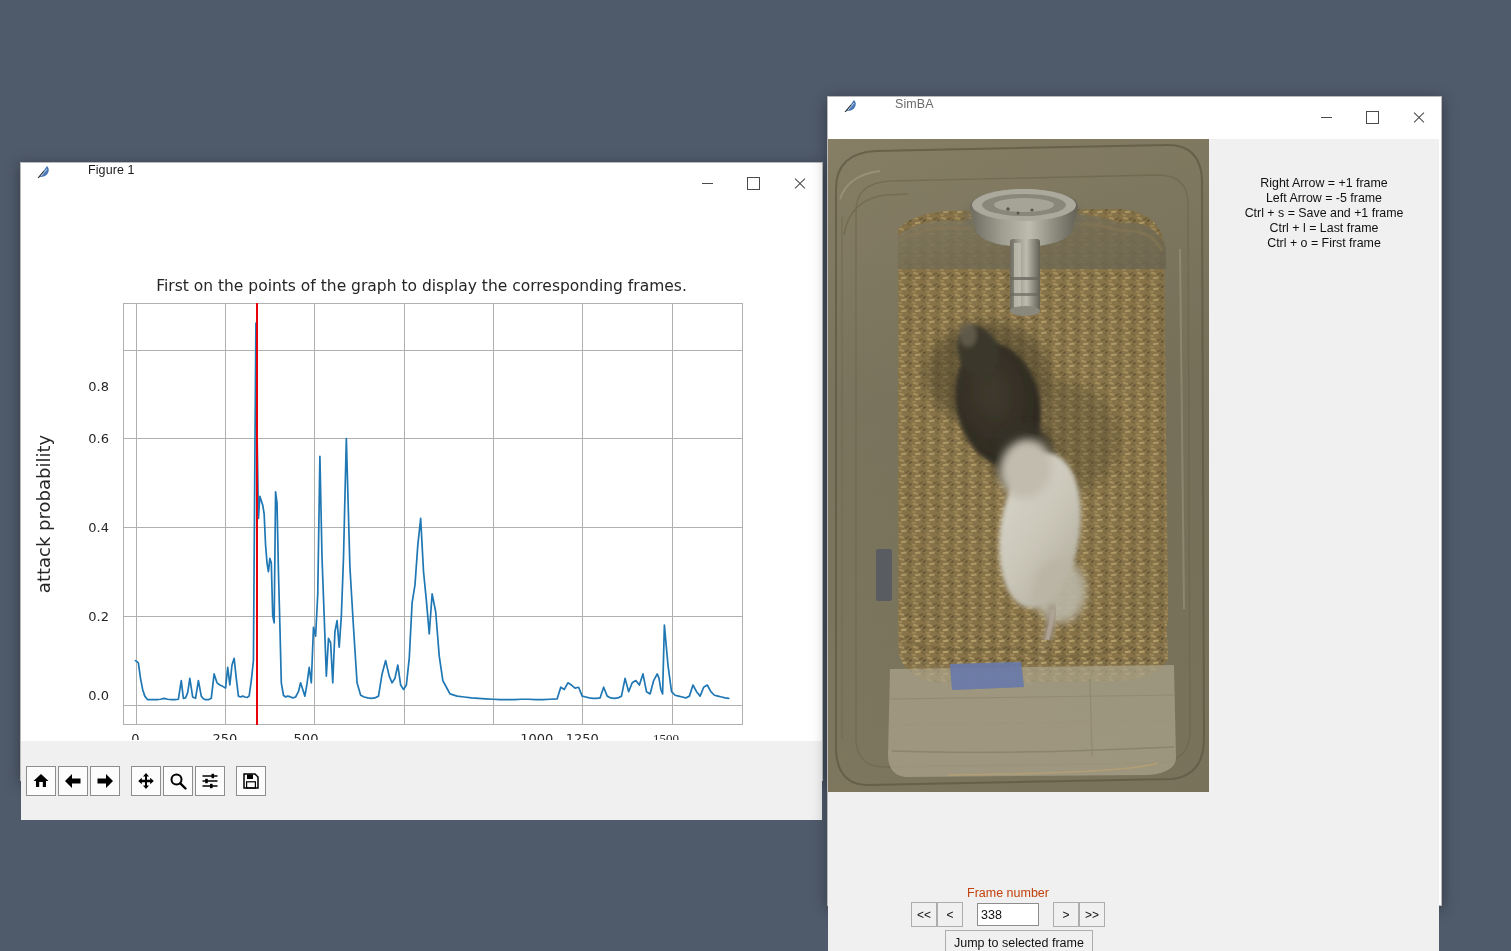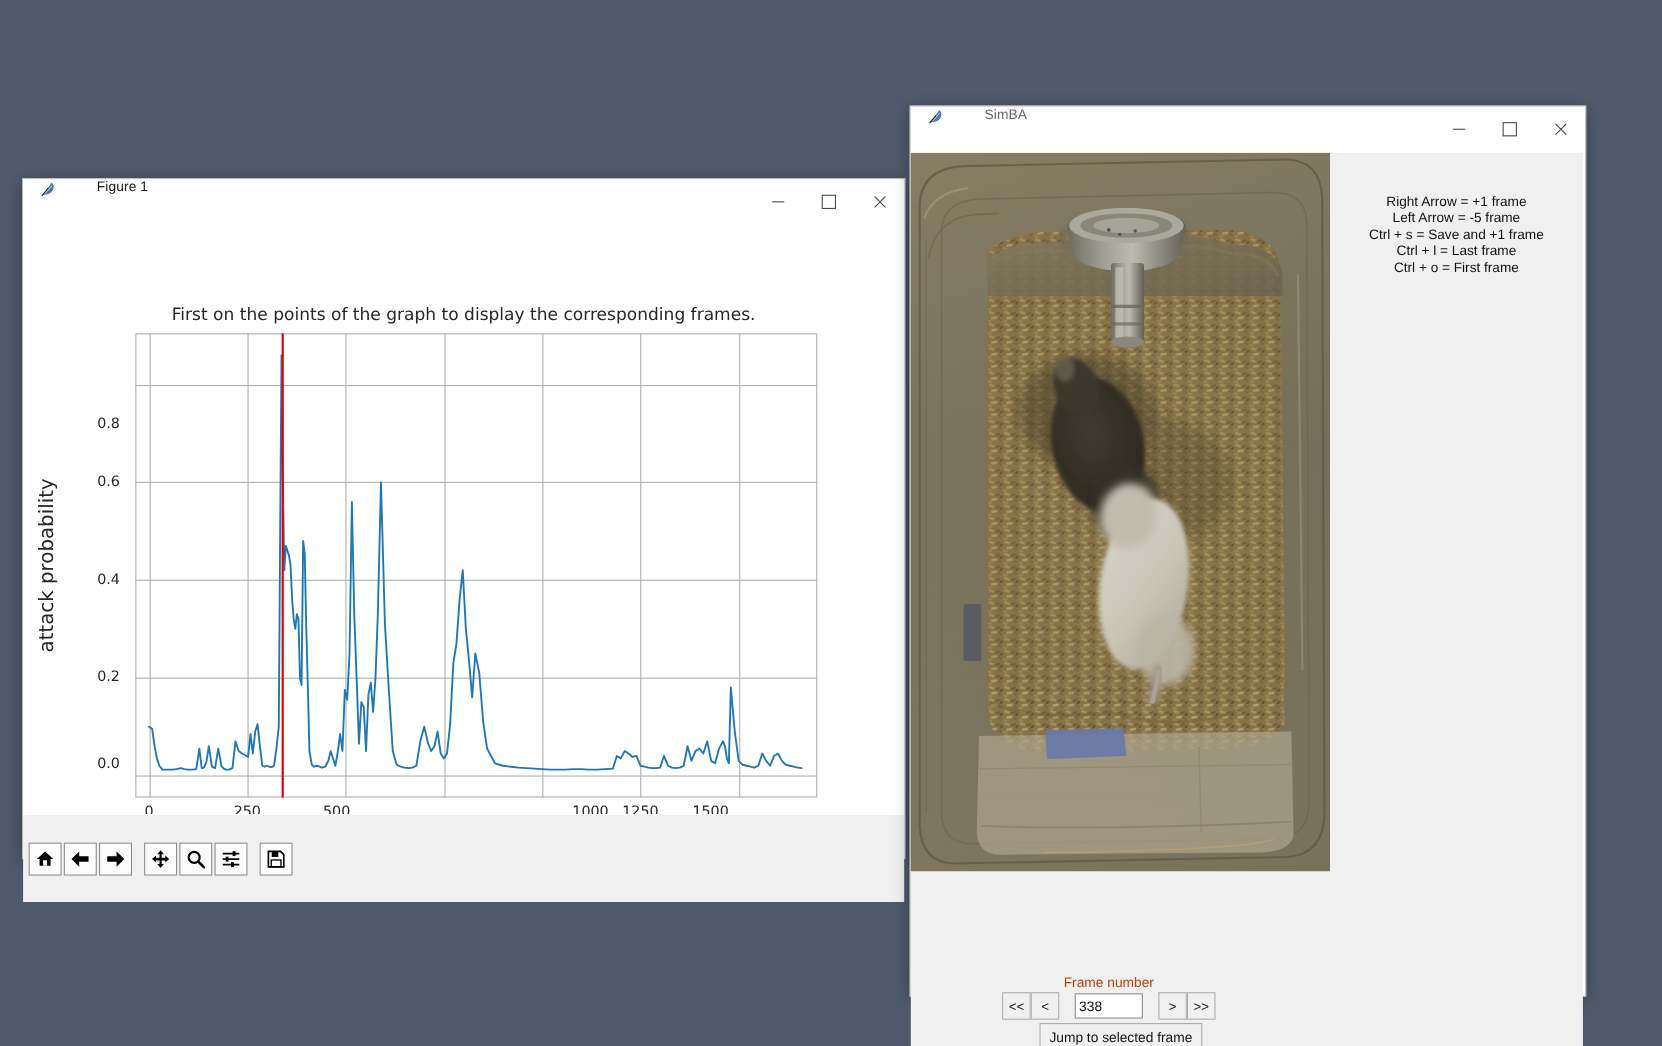--- a/index.html
+++ b/index.html
@@ -340,21 +340,21 @@
             <div class="ytick-label" style="top: 135.484px; margin-left: 36px;">0.6</div>
             <div class="ytick-label" style="top: 46.6421px; margin-top: 36px;">0.8</div>
           </div>
         <div id="xtick-labels">
             <div class="xtick-label" style="left: 12.5072px;">0</div>
             <div class="xtick-label" style="left: 101.844px;">250</div>
             <div class="xtick-label" style="left: 183px;">500</div>
             <div class="xtick-label" style="left: 280.519px; margin-top: 12px;">750</div>
             <div class="xtick-label" style="left: 369.856px; margin-left: 44px;">1000</div>
             <div class="xtick-label" style="left: 459.193px;">1250</div>
-            <div class="xtick-label" style="left: 523px;">1500</div>
+            <div class="xtick-label" style="left: 543px; font-family: Liberation Serif, serif;">1500</div>
           </div>
         <div id="ylabel">attack probability</div>
 
       </div>
     </div>
 
     <div id="mpl-toolbar">
       <div class="tbbtn">
         <svg width="18" height="18" viewBox="0 0 18 18">
           <path d="M9 2 L1.5 9 H4 V15 H14 V9 H16.5 Z" fill="#000"></path>

